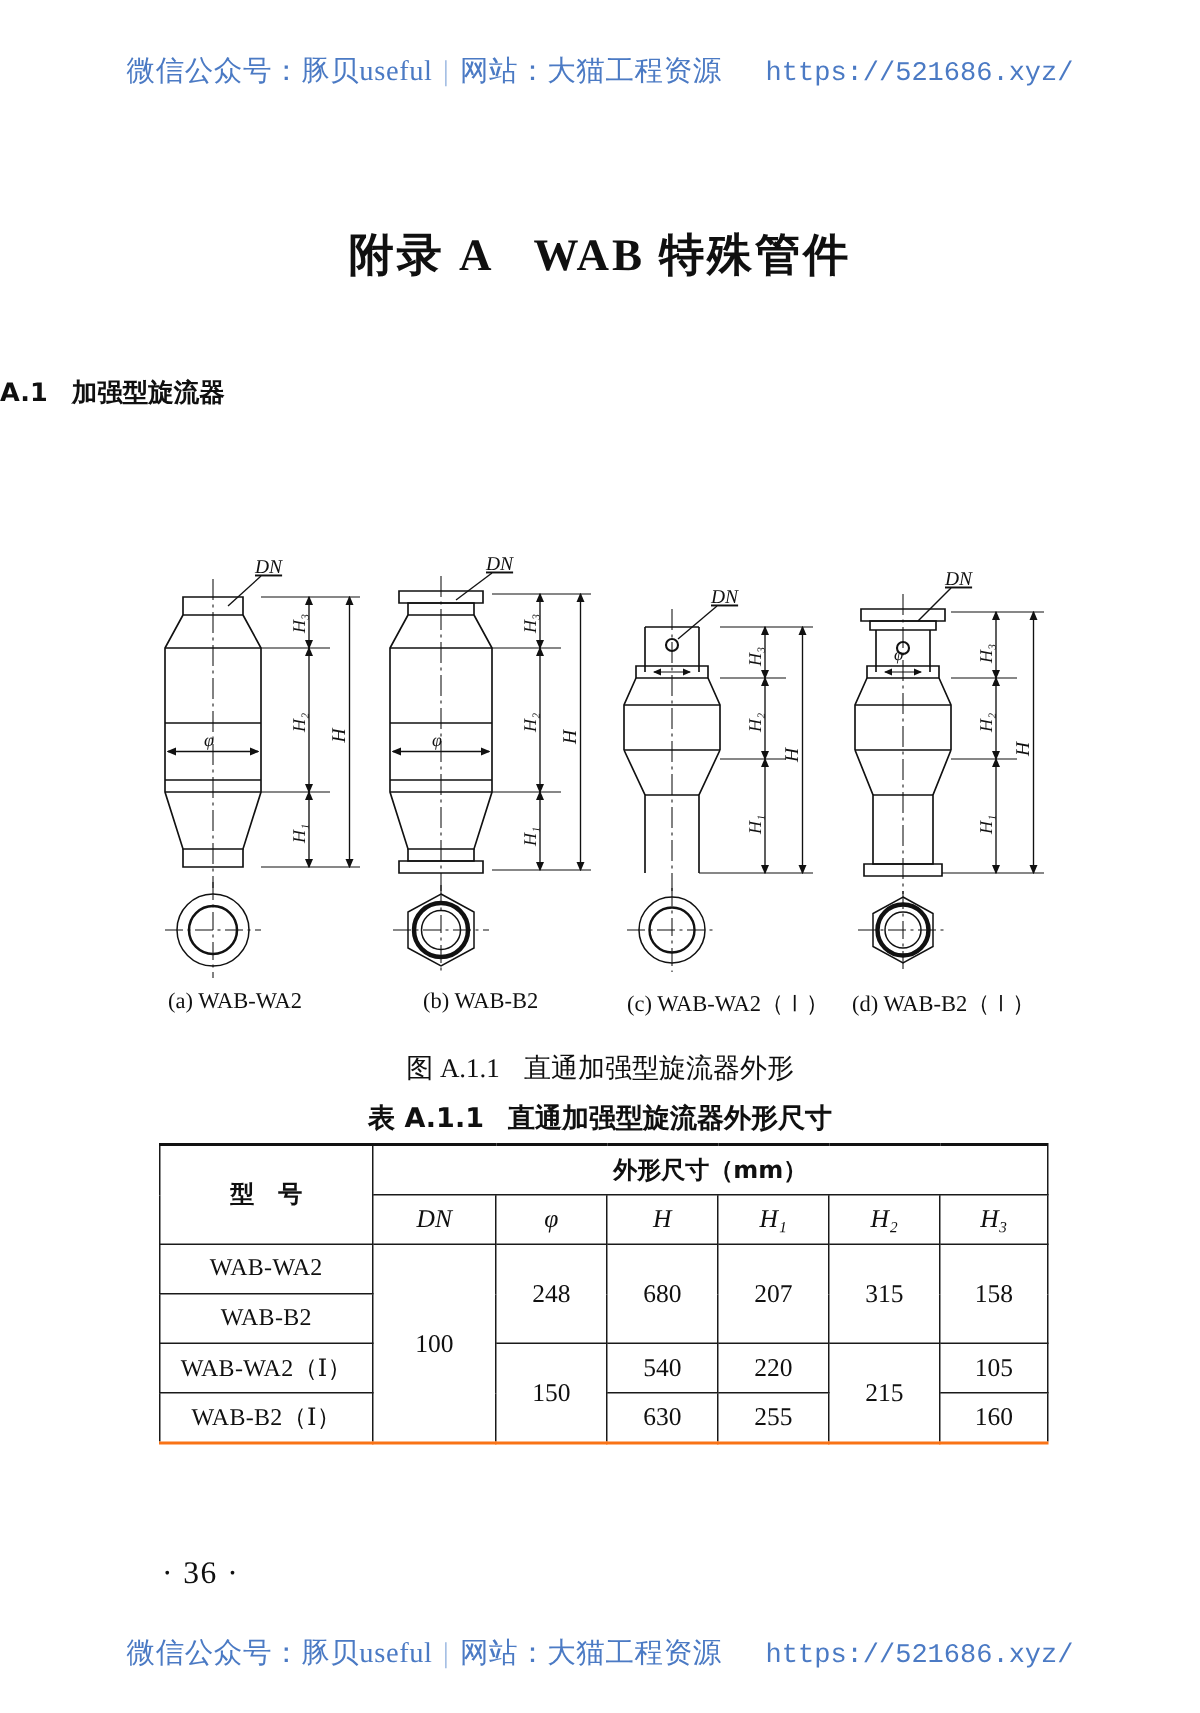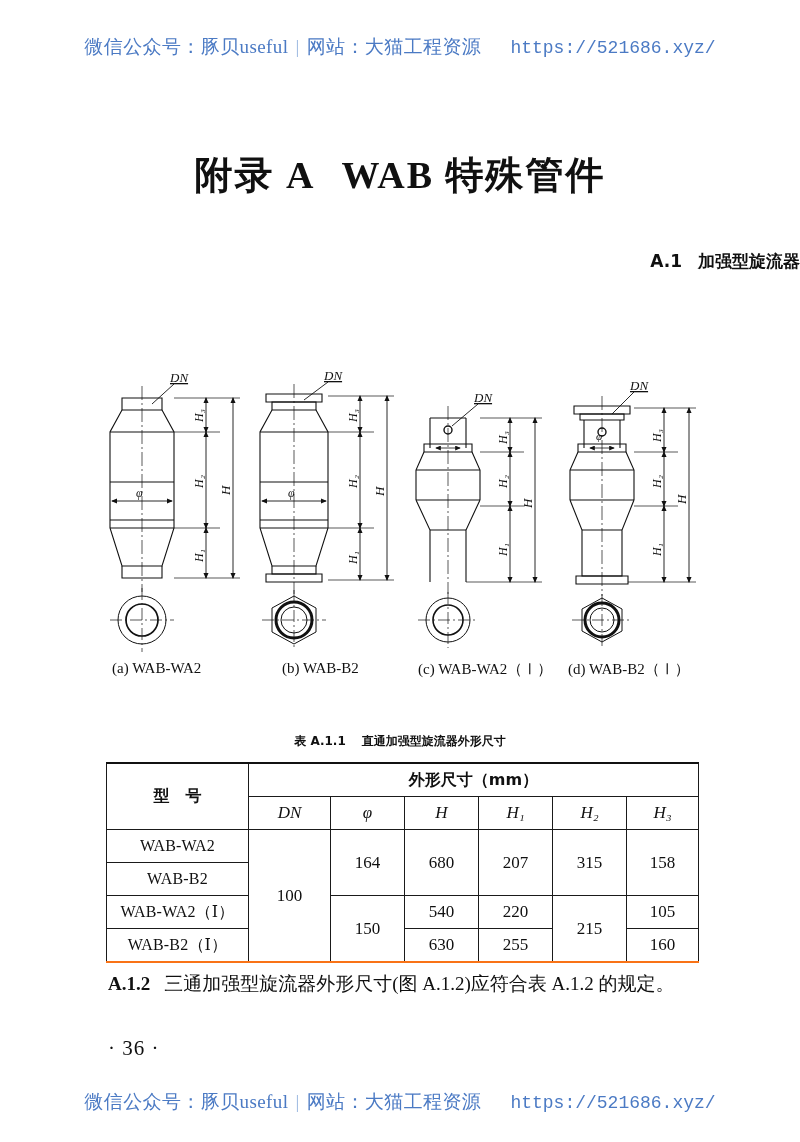--- a/index.html
+++ b/index.html
@@ -17,25 +17,25 @@
     font-family:"Liberation Serif","DejaVu Serif",serif;
   }
   .wm .sep{color:#9ab7e0;padding:0 7px;}
   .wm .url{font-family:"Liberation Mono","DejaVu Sans Mono",monospace;font-size:18px;letter-spacing:0px;margin-left:24px;}
   .wm-top{top:34px;}
   .wm-bot{top:1089px;}
 
   
   .doc-title{
     position:absolute;top:150px;left:0;width:800px;text-align:center;
-    font-size:38px;font-weight:bold;letter-spacing:2px;
+    font-size:30px;font-weight:bold;letter-spacing:2px;
   }
   .doc-title .gap{display:inline-block;width:26px;}
   .sec-title{
-    position:absolute;top:250px;left:0;width:800px;text-align:right;
+    position:absolute;top:250px;left:0;width:800px;text-align:left;
     font-size:17px;font-weight:bold;
     font-family:"DejaVu Sans","Liberation Sans",sans-serif;
   }
   .sec-title .gap{display:inline-block;width:16px;}
 
   .para{
     position:absolute;left:108px;width:588px;
     font-size:19px;line-height:31px;text-align:justify;
   }
   .para .num{font-weight:bold;font-family:"Liberation Serif",serif;}
@@ -53,21 +53,21 @@
     position:absolute;top:660px;left:100px;width:620px;height:24px;
     font-size:15px;font-family:"Liberation Serif",serif;
   }
   .figcaps span{position:absolute;white-space:nowrap;}
   .fig-caption{
     position:absolute;top:700px;left:0;width:800px;text-align:center;font-size:18px;
   }
   .fig-caption .gap{display:inline-block;width:16px;}
   .tab-caption{
     position:absolute;top:733px;left:0;width:800px;text-align:center;
-    font-size:12px;font-weight:bold;
+    font-size:18px;font-weight:bold;
     font-family:"DejaVu Sans","Liberation Sans",sans-serif;
   }
   .tab-caption .gap{display:inline-block;width:16px;}
 
   
   .tbl-wrap{position:absolute;top:762px;left:106px;width:592px;}
   table.dims{border-collapse:collapse;width:592px;table-layout:fixed;}
   table.dims td{
     border:1px solid #1a1a1a;text-align:center;vertical-align:middle;
     font-size:17px;font-family:"Liberation Serif","DejaVu Serif",serif;
@@ -285,20 +285,23 @@
     </svg>
   </div>
 
   <div class="figcaps">
     <span style="left:12px;">(a) WAB-WA2</span>
     <span style="left:182px;">(b) WAB-B2</span>
     <span style="left:318px;">(c) WAB-WA2（Ⅰ）</span>
     <span style="left:468px;">(d) WAB-B2（Ⅰ）</span>
   </div>
 
+  <div class="fig-caption">
+    <span>图 A.1.1</span><span class="gap"></span><span>直通加强型旋流器外形</span>
+  </div>
 
   <div class="tab-caption">
     <span>表 A.1.1</span><span class="gap"></span><span>直通加强型旋流器外形尺寸</span>
   </div>
 
   <div class="tbl-wrap">
     <table class="dims tb-outer">
       <colgroup>
         <col style="width:142px">
           <col style="width:82px">
@@ -318,21 +321,21 @@
           <td class="it">φ</td>
           <td class="it">H</td>
           <td class="it">H₁</td>
           <td class="it">H₂</td>
           <td class="it">H₃</td>
         </tr>
 
         <tr>
           <td class="model">WAB-WA2</td>
           <td rowspan="4">100</td>
-          <td rowspan="2">164</td>
+          <td rowspan="2">248</td>
           <td rowspan="2">680</td>
           <td rowspan="2">207</td>
           <td rowspan="2">315</td>
           <td rowspan="2">158</td>
         </tr>
         <tr>
           <td class="model">WAB-B2</td>
         </tr>
         <tr>
           <td class="model">WAB-WA2（Ⅰ）</td>
@@ -345,23 +348,20 @@
         <tr>
           <td class="model">WAB-B2（Ⅰ）</td>
           <td>630</td>
           <td>255</td>
           <td>160</td>
         </tr>
       </tbody>
     </table>
   </div>
 
-  <div class="para p-112">
-    <span class="num">A.1.2</span><span class="nbsp"></span><span>三通加强型旋流器外形尺寸(图 A.1.2)应符合表 A.1.2 的规定。</span>
-  </div>
 
   <div class="pagenum">· 36 ·</div>
 
   <div class="wm wm-bot">
     <span>微信公众号：</span><span>豚贝useful</span><span class="sep">|</span><span>网站：</span><span>大猫工程资源</span>&nbsp;<span class="url">https://521686.xyz/</span>
   </div>
 
 </div>
 
 </body></html>

